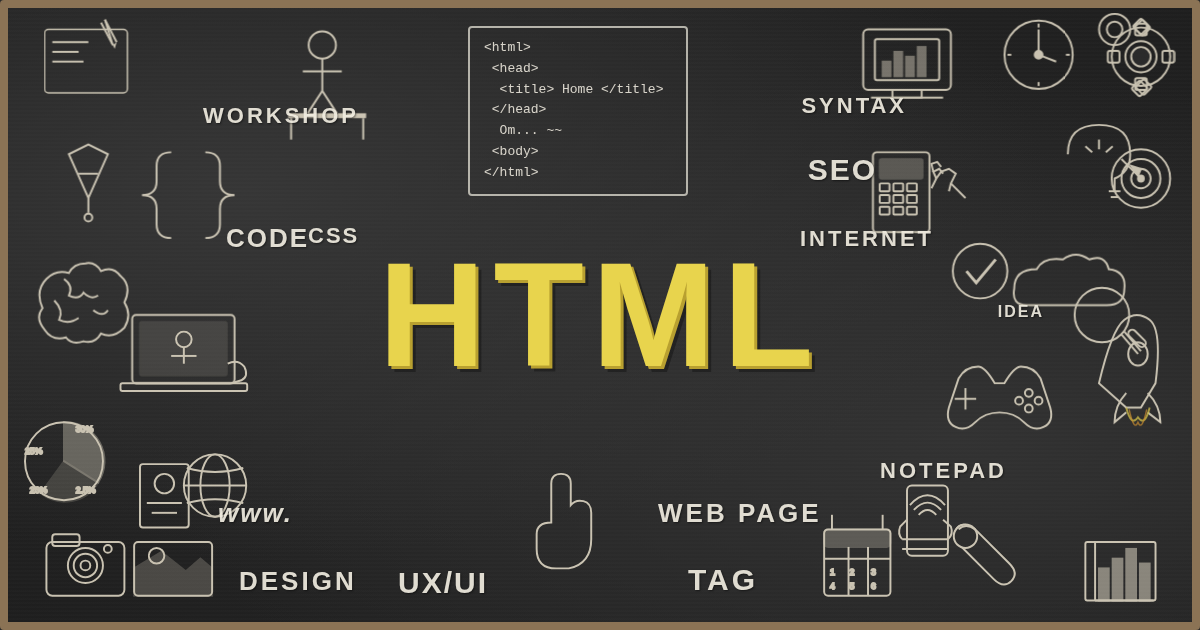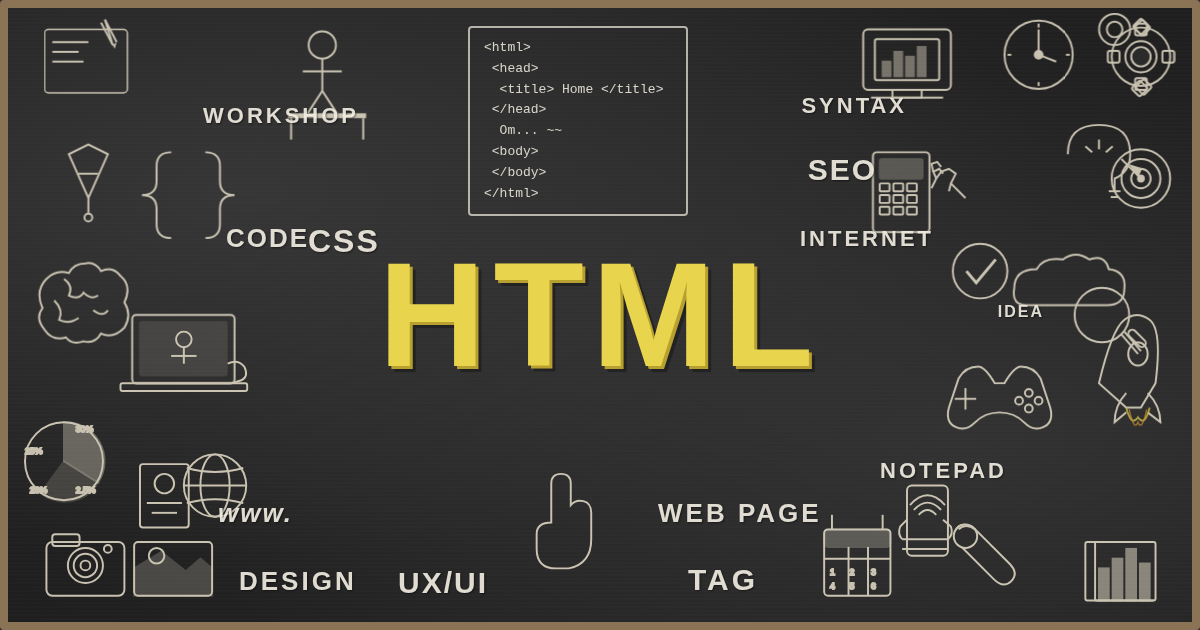--- a/index.html
+++ b/index.html
@@ -89,21 +89,21 @@
       top: 215px;
       font-size: 26px;
       letter-spacing: 2px;
     }
 
     
     .css-text {
       position: absolute;
       left: 300px;
       top: 215px;
-      font-size: 32px;
+      font-size: 22px;
       letter-spacing: 2px;
     }
 
     
     .syntax-text {
       position: absolute;
       right: 285px;
       top: 85px;
       font-size: 22px;
       letter-spacing: 3px;
@@ -228,21 +228,20 @@
 
     <div class="html-title">HTML</div>
 
     <div class="code-box">
       <span class="code-line">&lt;html&gt;</span>
       <span class="code-line">&nbsp;&lt;head&gt;</span>
       <span class="code-line">&nbsp;&nbsp;&lt;title&gt; Home &lt;/title&gt;</span>
       <span class="code-line">&nbsp;&lt;/head&gt;</span>
       <span class="code-line">&nbsp;&nbsp;Om... ~~</span>
       <span class="code-line">&nbsp;&lt;body&gt;</span>
-      <span class="code-line">&nbsp;&lt;/body&gt;</span>
       <span class="code-line">&lt;/html&gt;</span>
     </div>
 
     <svg class="icons-svg" viewBox="0 0 1200 630">
 
       <g stroke="#e8e0cc" stroke-width="2" fill="none" opacity="0.85">
 
         <rect x="30" y="22" width="85" height="65" rx="4" stroke-width="1.5"></rect>
         <line x1="38" y1="35" x2="75" y2="35"></line>
         <line x1="38" y1="45" x2="65" y2="45"></line>

